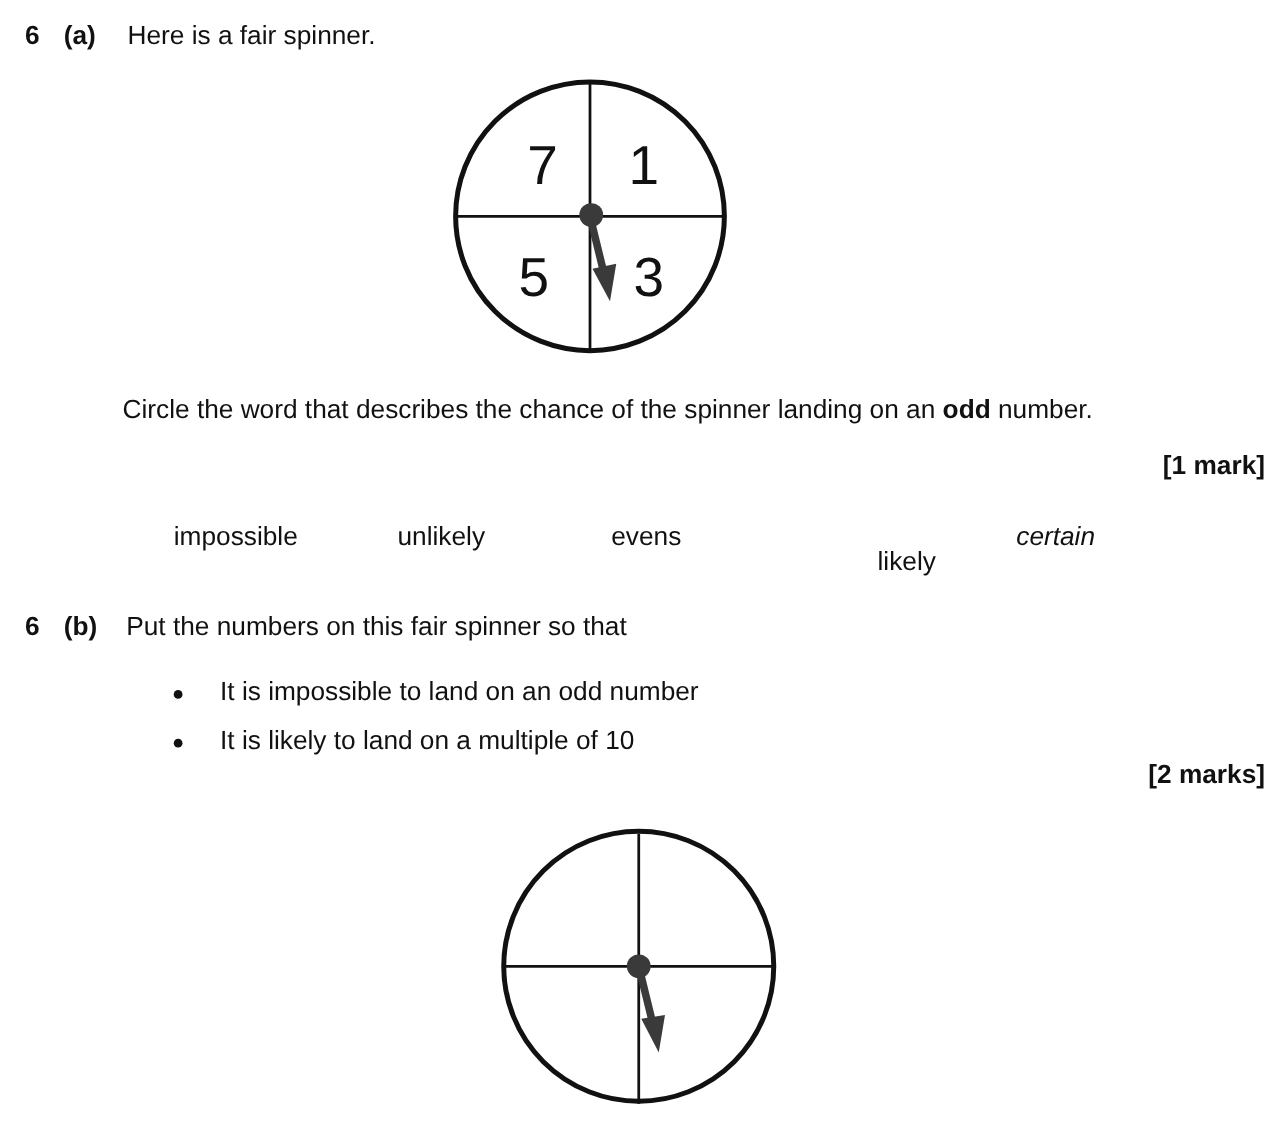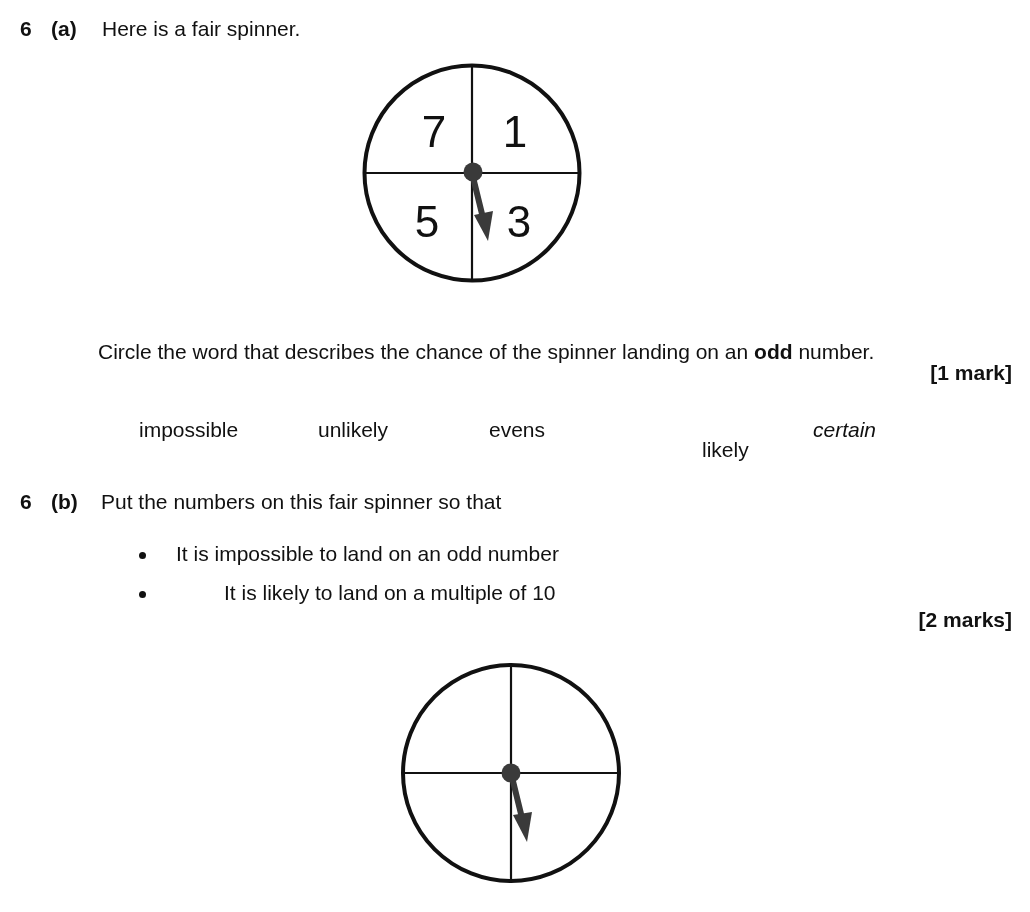--- a/index.html
+++ b/index.html
@@ -52,42 +52,42 @@
   <text class="spinner-text" x="153" y="84" text-anchor="middle">1</text>
   <text class="spinner-text" x="65" y="174" text-anchor="middle">5</text>
   <text class="spinner-text" x="157" y="174" text-anchor="middle">3</text>
   <g>
     <line x1="110" y1="110" x2="121" y2="155" stroke="#3a3a3a" stroke-width="6" stroke-linecap="round"></line>
     <polygon points="112,152 131,148 126,178" fill="#3a3a3a"></polygon>
   </g>
   <circle cx="111" cy="109" r="9.5" fill="#3a3a3a"></circle>
 </svg>
 
-<div class="abs body-text" style="left:98px; top:340px;">
+<div class="abs body-text" style="left:98px; top:316px;">
   <span>Circle the word that describes the chance of the spinner landing on an </span><b>odd</b><span> number.</span>
 </div>
 <div class="abs marks" style="top:361px;">[1 mark]</div>
 
 <div>
   <div class="abs option" style="left:139px; top:418px;">impossible</div>
   <div class="abs option" style="left:318px; top:418px;">unlikely</div>
   <div class="abs option" style="left:489px; top:418px;">evens</div>
   <div class="abs option" style="left:658px; top:438px;margin-left:44px;">likely</div>
   <div class="abs option" style="left:813px; top:418px;font-style:italic;">certain</div>
 </div>
 
 <div class="abs qnum" style="left:20px; top:490px;">6</div>
 <div class="abs qpart" style="left:51px; top:490px;">(b)</div>
 <div class="abs qtext" style="left:101px; top:490px;">Put the numbers on this fair spinner so that</div>
 
 <div>
   <span class="bullet-dot" style="left:139px; top:552px;"></span>
   <div class="abs body-text" style="left:176px; top:542px;">It is impossible to land on an odd number</div>
   <span class="bullet-dot" style="left:139px; top:591px;"></span>
-  <div class="abs body-text" style="left:176px; top:581px;margin-left:48px;">It is likely to land on a multiple of 10</div>
+  <div class="abs body-text" style="left:176px; top:581px;">It is likely to land on a multiple of 10</div>
 </div>
 
 <div class="abs marks" style="top:608px;">[2 marks]</div>
 
 <svg class="spinner" style="left:400px; top:664px;" width="222" height="222" viewBox="0 0 222 222">
   <g>
     <line x1="111" y1="3" x2="111" y2="219" stroke="#111" stroke-width="2.2"></line>
     <line x1="3" y1="109" x2="219" y2="109" stroke="#111" stroke-width="2.2"></line>
   </g>
   <circle cx="111" cy="109" r="108" fill="none" stroke="#111" stroke-width="4"></circle>

